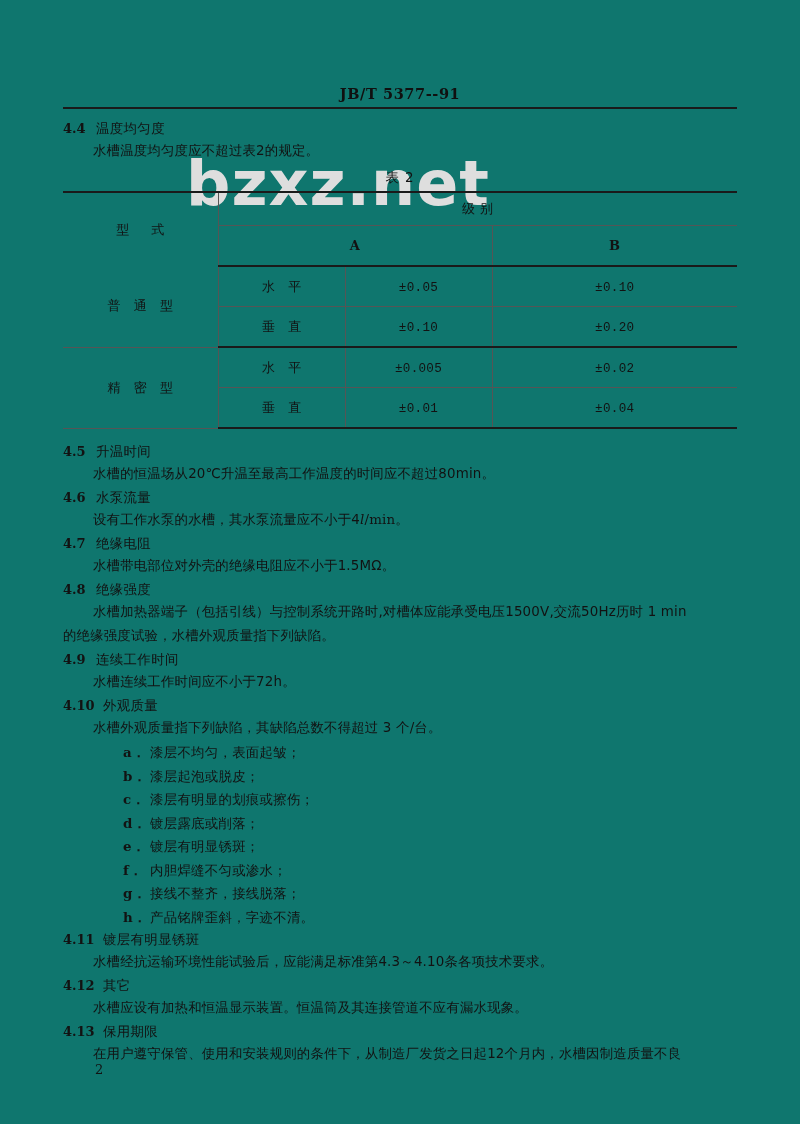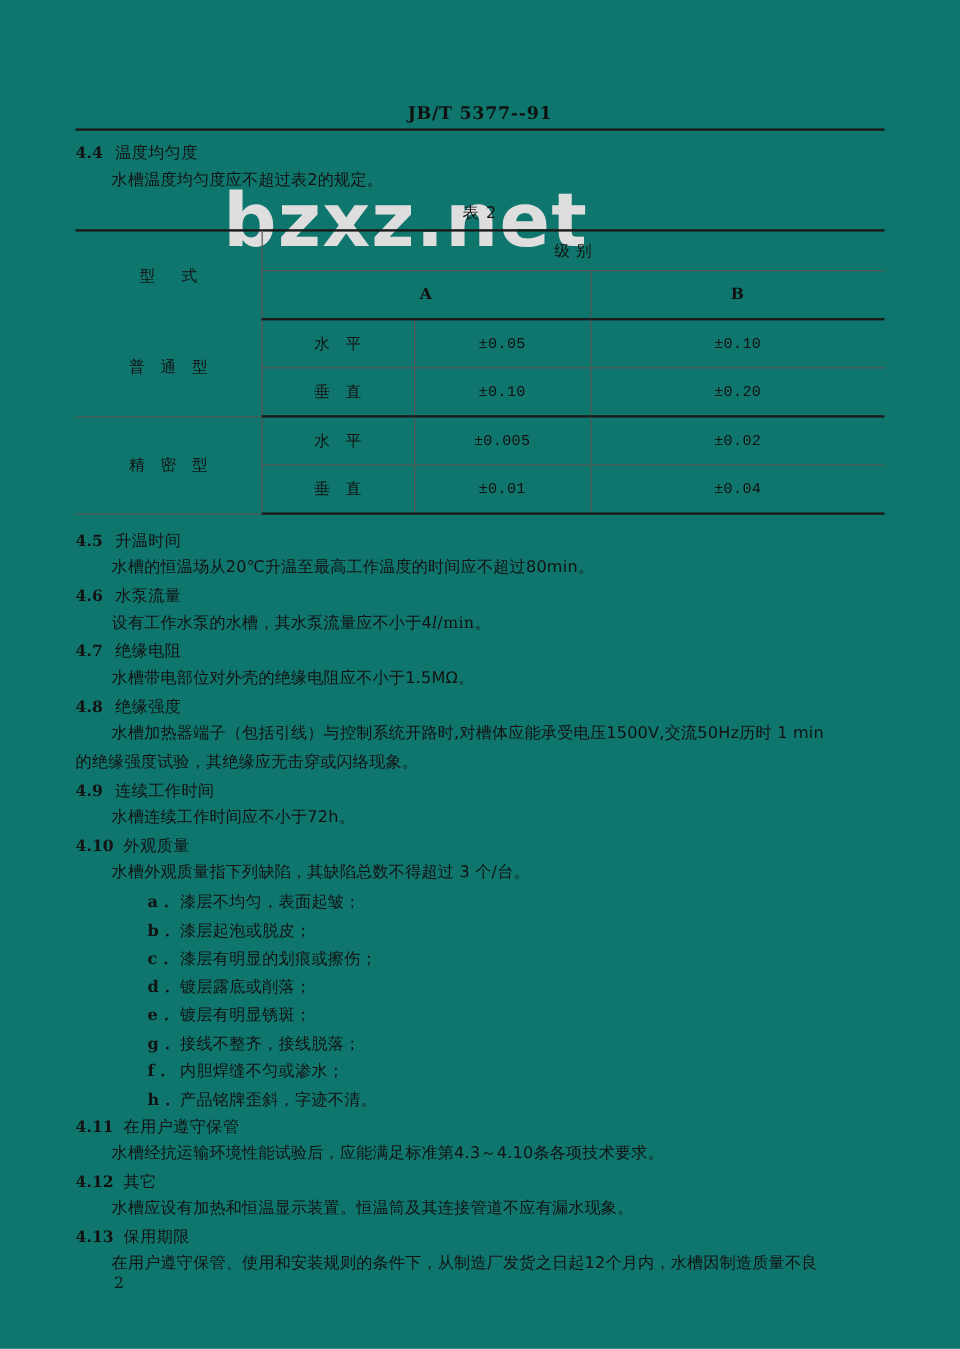--- a/index.html
+++ b/index.html
@@ -304,21 +304,21 @@
 
     <p class="clause">
       <span class="clause-num">4.7</span><span class="clause-title">绝缘电阻</span>
     </p>
     <p class="para">水槽带电部位对外壳的绝缘电阻应不小于1.5MΩ。</p>
 
     <p class="clause">
       <span class="clause-num">4.8</span><span class="clause-title">绝缘强度</span>
     </p>
     <p class="para">水槽加热器端子（包括引线）与控制系统开路时,对槽体应能承受电压1500V,交流50Hz历时 1 min</p>
-    <p class="para" style="padding-left:0">的绝缘强度试验，其绝缘应无击穿或闪络现象。</p>
+    <p class="para" style="padding-left:0">的绝缘强度试验，水槽外观质量指下列缺陷。</p>
 
     <p class="clause">
       <span class="clause-num">4.9</span><span class="clause-title">连续工作时间</span>
     </p>
     <p class="para">水槽连续工作时间应不小于72h。</p>
 
     <p class="clause">
       <span class="clause-num wide">4.10</span><span class="clause-title">外观质量</span>
     </p>
     <p class="para">水槽外观质量指下列缺陷，其缺陷总数不得超过 3 个/台。</p>
@@ -332,31 +332,31 @@
     <p class="list-item">
       <span class="list-marker">c．</span><span>漆层有明显的划痕或擦伤；</span>
     </p>
     <p class="list-item">
       <span class="list-marker">d．</span><span>镀层露底或削落；</span>
     </p>
     <p class="list-item">
       <span class="list-marker">e．</span><span>镀层有明显锈斑；</span>
     </p>
     <p class="list-item">
+      <span class="list-marker">f．</span><span>内胆焊缝不匀或渗水；</span>
+    </p>
+    <p class="list-item">
       <span class="list-marker">g．</span><span>接线不整齐，接线脱落；</span>
     </p>
     <p class="list-item">
-      <span class="list-marker">f．</span><span>内胆焊缝不匀或渗水；</span>
-    </p>
-    <p class="list-item">
       <span class="list-marker">h．</span><span>产品铭牌歪斜，字迹不清。</span>
     </p>
 
     <p class="clause">
-      <span class="clause-num wide">4.11</span><span class="clause-title">在用户遵守保管</span>
+      <span class="clause-num wide">4.11</span><span class="clause-title">镀层有明显锈斑</span>
     </p>
     <p class="para">水槽经抗运输环境性能试验后，应能满足标准第4.3～4.10条各项技术要求。</p>
 
     <p class="clause">
       <span class="clause-num wide">4.12</span><span class="clause-title">其它</span>
     </p>
     <p class="para">水槽应设有加热和恒温显示装置。恒温筒及其连接管道不应有漏水现象。</p>
 
     <p class="clause">
       <span class="clause-num wide">4.13</span><span class="clause-title">保用期限</span>

